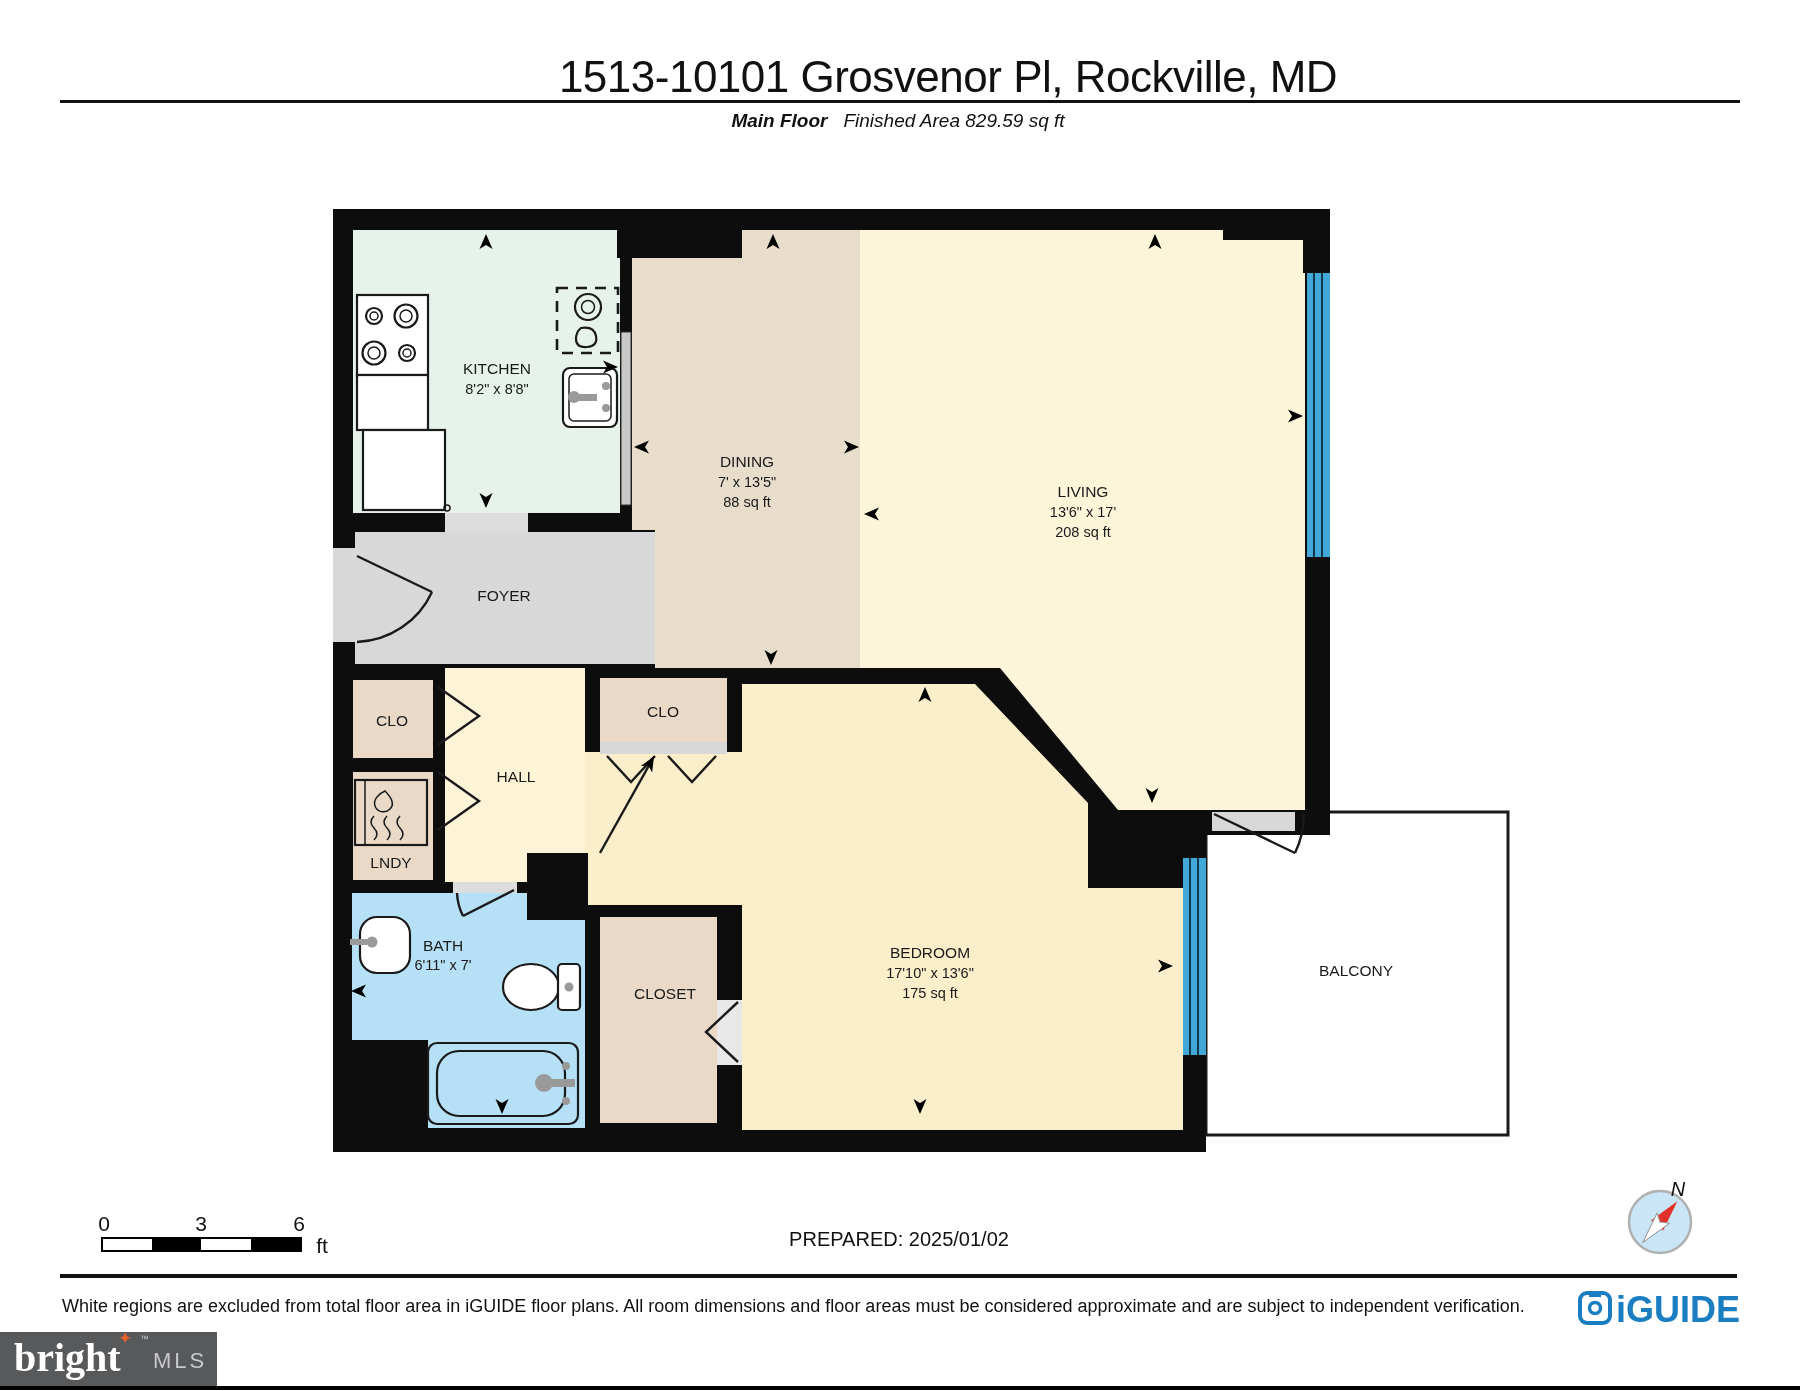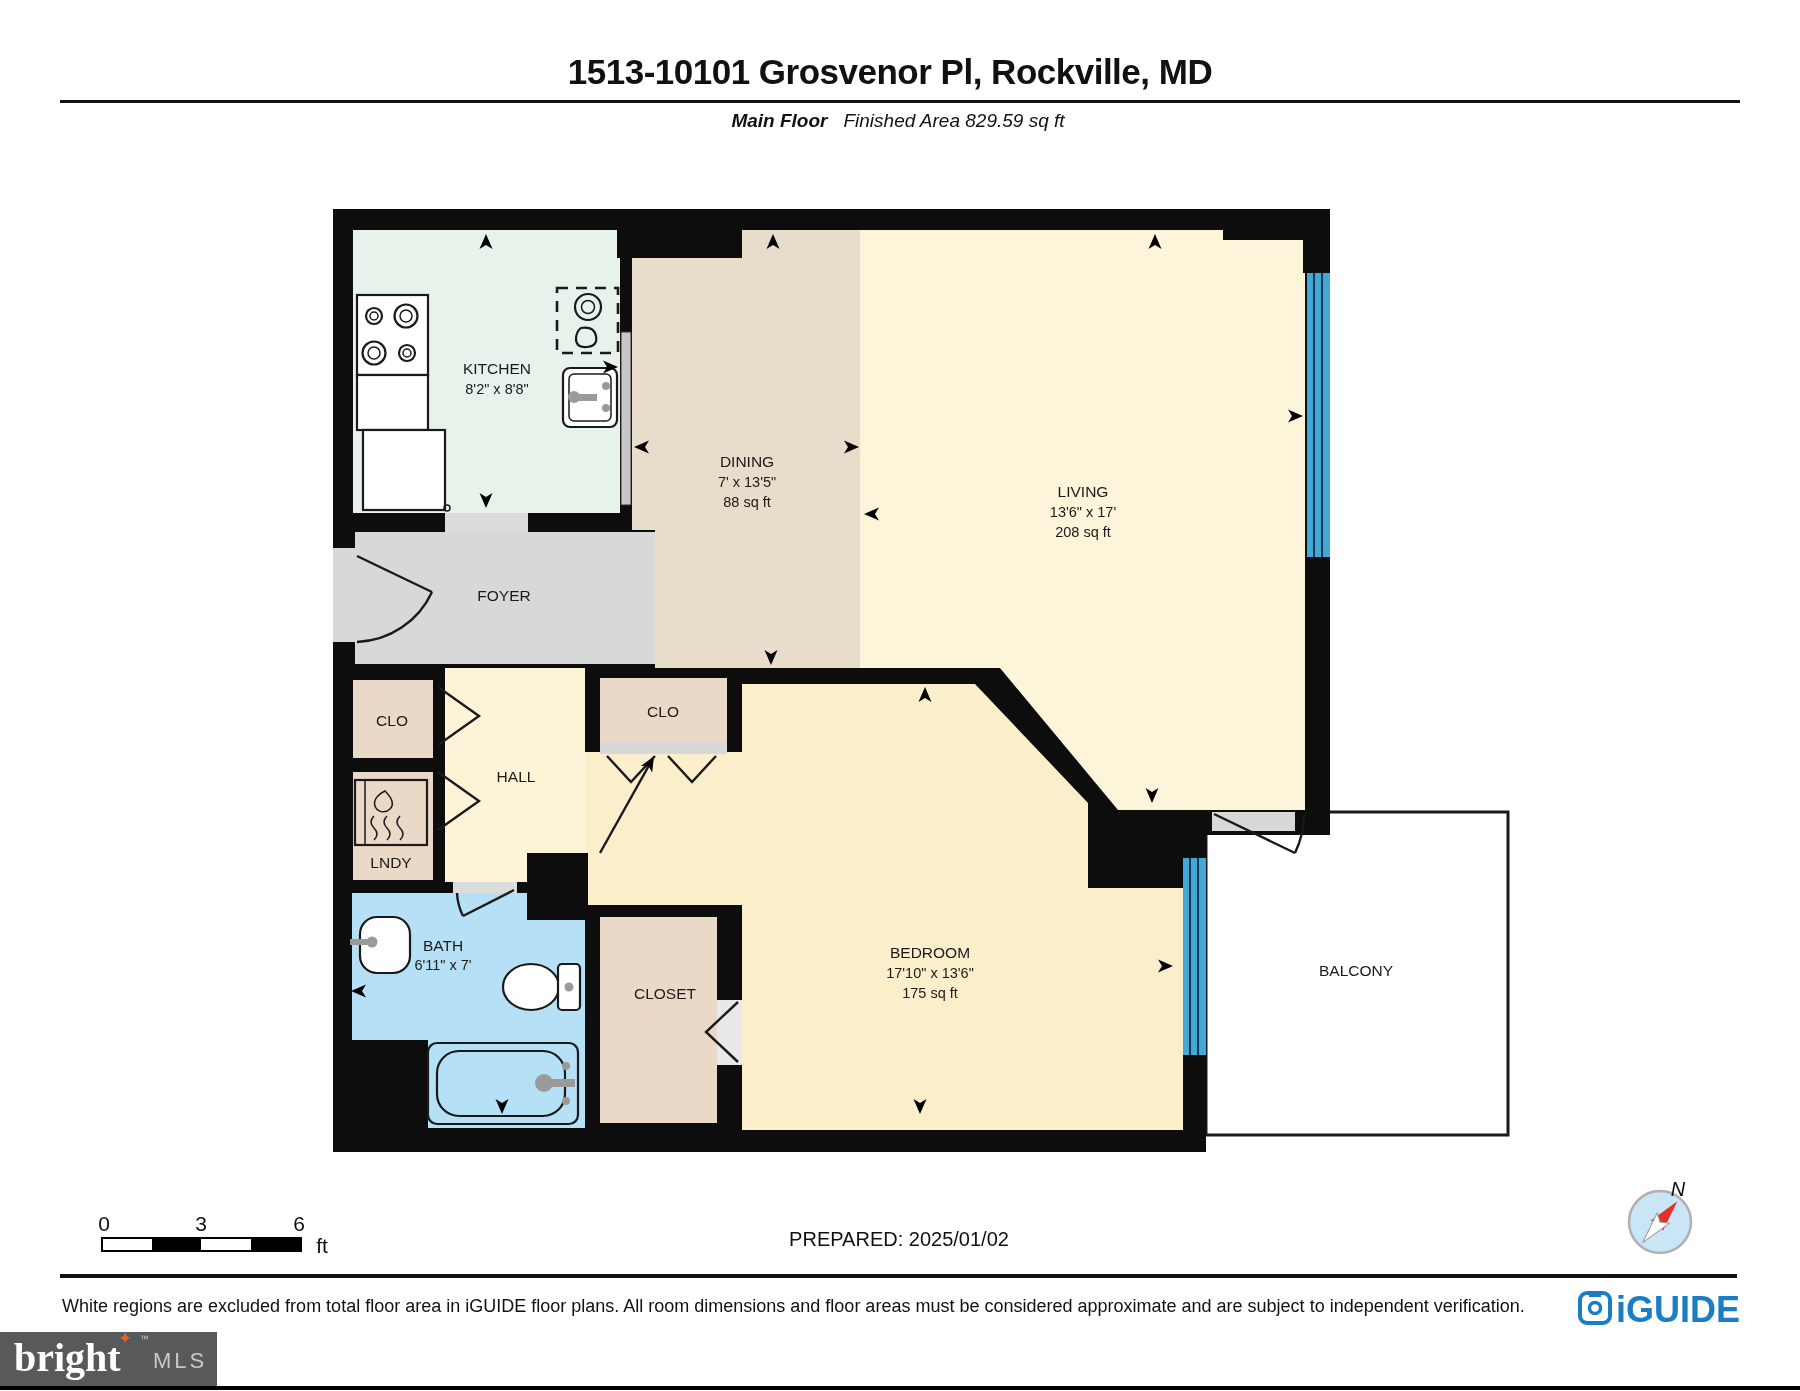--- a/index.html
+++ b/index.html
@@ -1,19 +1,19 @@
 <!DOCTYPE html>
 <html><head>
 <meta charset="utf-8">
 <style>
   html,body{margin:0;padding:0;background:#fff;}
   #page{position:relative;width:1800px;height:1391px;background:#fff;overflow:hidden;
         font-family:"Liberation Sans",sans-serif;color:#111;}
-  .title{position:absolute;top:52px;left:890px;transform:translateX(-50%);
-         font-size:35px;font-weight:bold;letter-spacing:-0.5px;white-space:nowrap;}
+  .title{position:absolute;top:52px;left:948px;transform:translateX(-50%);
+         font-size:44px;font-weight:normal;letter-spacing:-0.5px;white-space:nowrap;}
   .hline1{position:absolute;left:60px;top:100px;width:1680px;height:3px;background:#111;}
   .subtitle{position:absolute;top:110px;left:898px;transform:translateX(-50%);
             font-size:19px;white-space:nowrap;font-style:italic;}
   .subtitle .b{font-weight:bold;margin-right:16px;}
   .prepared{position:absolute;top:1228px;left:899px;transform:translateX(-50%);
             font-size:20px;font-weight:normal;white-space:nowrap;}
   .hline2{position:absolute;left:60px;top:1274px;width:1677px;height:4px;background:#111;}
   .disclaimer{position:absolute;left:62px;top:1296px;font-size:18px;white-space:nowrap;}
   .bottomline{position:absolute;left:0;top:1386px;width:1800px;height:4px;background:#000;}
   .brightbox{position:absolute;left:0;top:1332px;width:217px;height:55px;background:#58595b;}

